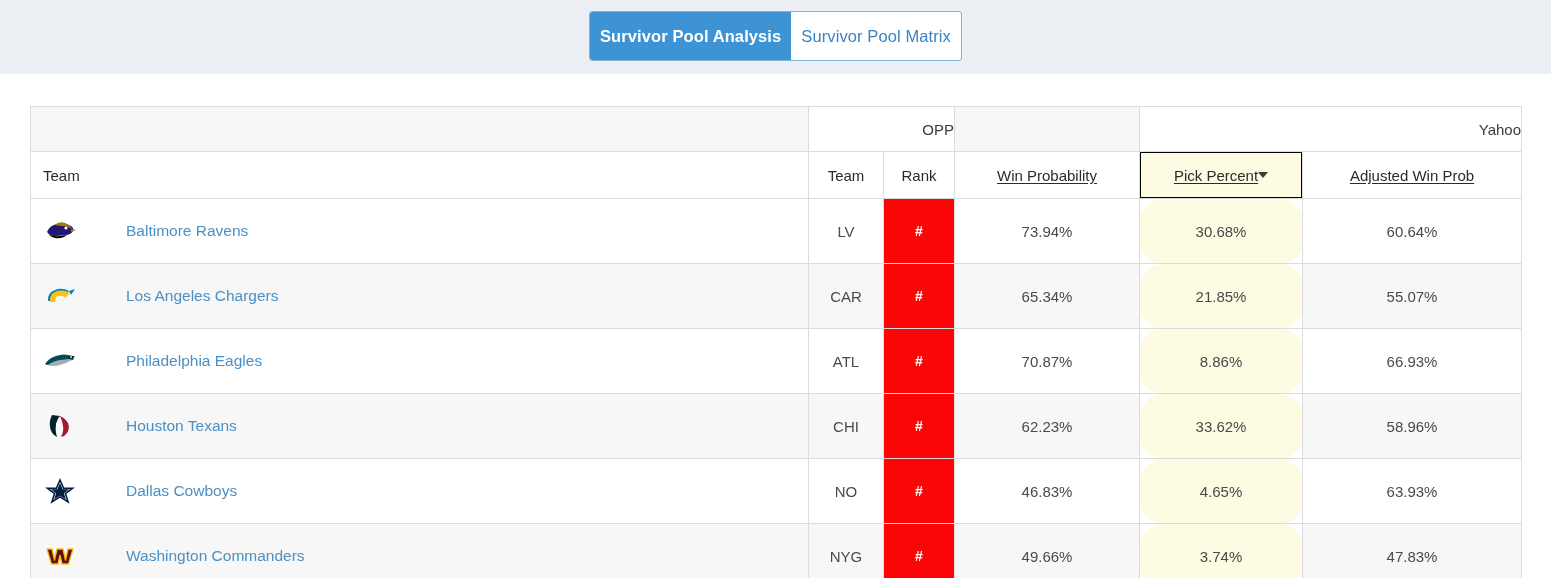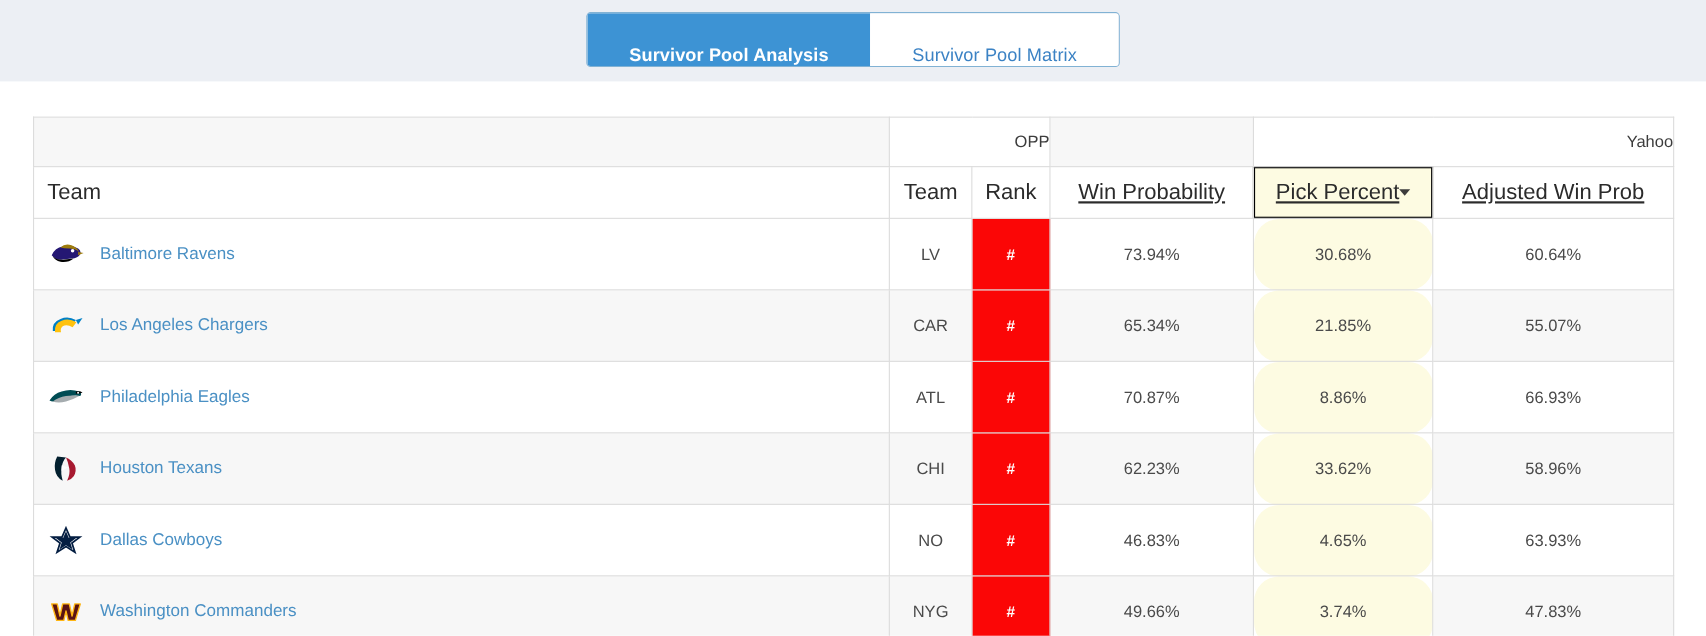--- a/index.html
+++ b/index.html
@@ -23,23 +23,23 @@
   }
   .tabgroup {
     display: flex;
     margin-top: 12px;
     border-radius: 3px;
     overflow: hidden;
     box-shadow: 0 0 0 1px rgba(41,128,185,0.55);
   }
   .tab {
     height: 48px;
-    padding: 0 38px;
+    padding: 0 10px;
     display: flex;
-    align-items: flex-end;
+    align-items: center;
     justify-content: center;
     font-size: 16.5px;
     letter-spacing: .1px;
     cursor: pointer;
     user-select: none;
     background: #ffffff;
     color: #3b82c4;
   }
   .tab.active {
     background: #3d93d4;
@@ -72,21 +72,21 @@
     text-align: right;
     vertical-align: middle;
   }
   tr.group-row th.blank-left { background: #f7f7f7; }
   tr.group-row th.white { background: #ffffff; }
 
   
   tr.head-row th {
     height: 46px;
     background: #ffffff;
-    font-size: 20px;
+    font-size: 15px;
     font-weight: normal;
     color: #2b2b2b;
     vertical-align: middle;
   }
   th.team-head { text-align: left; padding-left: 12px !important; }
   th.ctr { text-align: center; }
   .sortable-label {
     text-decoration: underline;
     text-underline-offset: 2px;
     cursor: pointer;
@@ -122,20 +122,21 @@
   tbody tr.even td { background: #f7f7f7; }
   tbody td { vertical-align: middle; font-size: 15px; color: #4a4a4a; }
 
   td.team-cell { padding-left: 12px !important; }
   .team-inner { display: flex; align-items: center; gap: 14px; }
   .team-name {
     color: #4a90c4;
     font-size: 15.5px;
     text-decoration: none;
     cursor: pointer;
+    margin-left: 35px;
   }
   td.ctr { text-align: center; margin-left: 43px; }
   td.rank-cell {
     background: #fb0606 !important;
     color: #ffffff;
     text-align: center;
     font-size: 14px;
     font-weight: bold;
   }
   td.pick-cell { background: #fdfbe2 !important; text-align: center; border-radius: 23px; }

